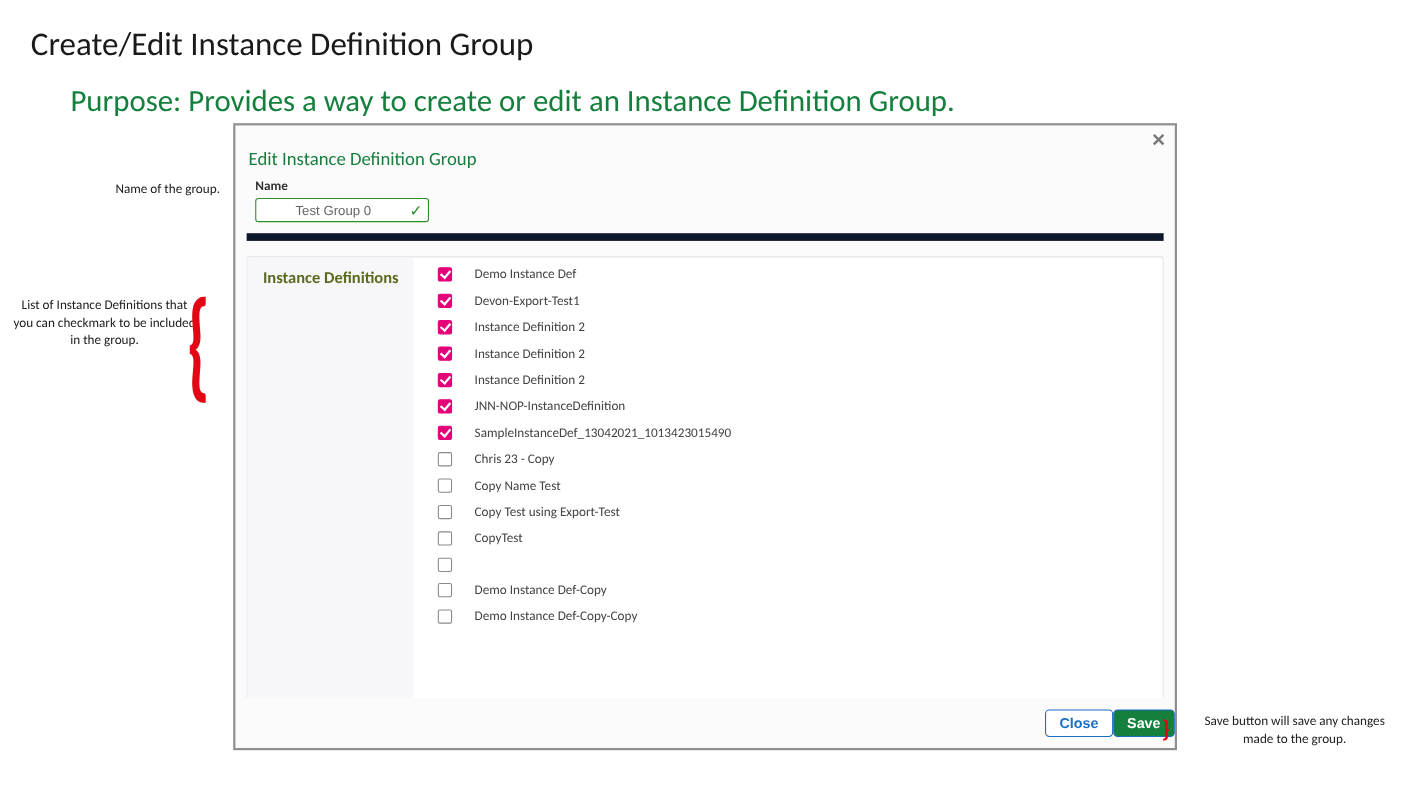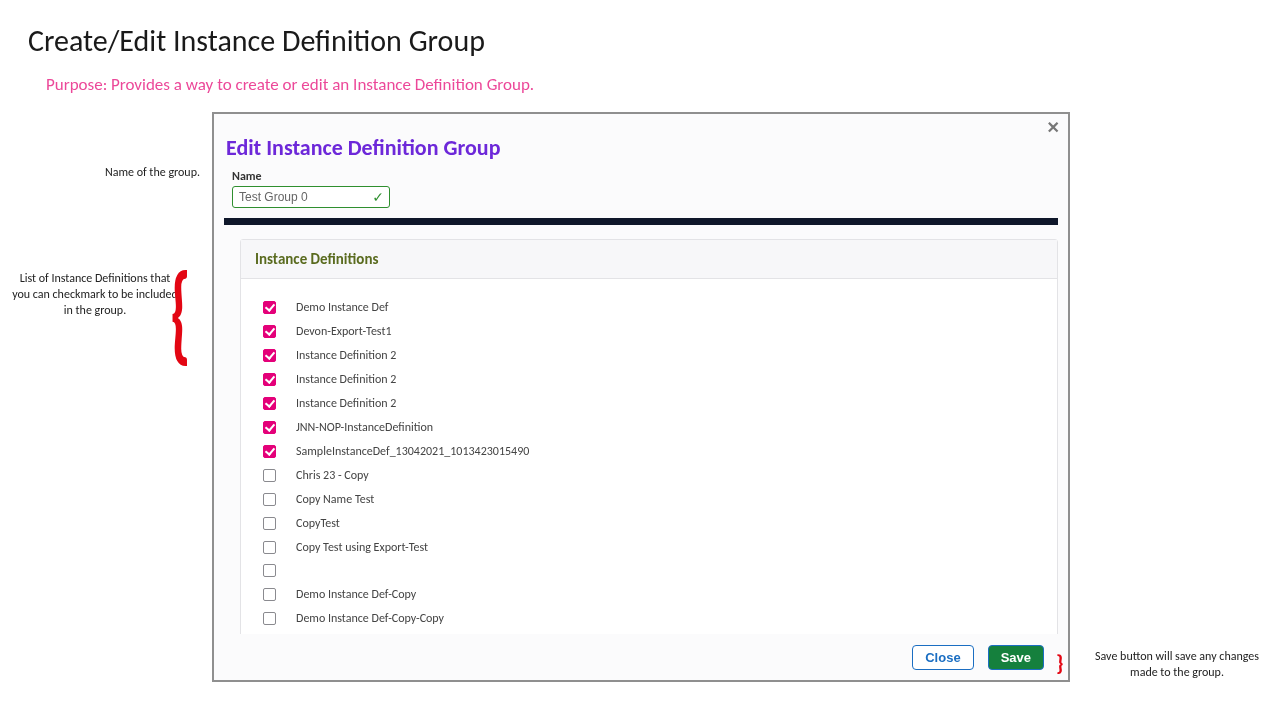--- a/index.html
+++ b/index.html
@@ -21,24 +21,24 @@
   .title {
     position: absolute;
     left: 28px;
     top: 22px;
     font-size: 30px;
     font-weight: 400;
     color: #1a1a1a;
   }
   .purpose {
     position: absolute;
-    left: 46px;
+    left: 64px;
     top: 74px;
-    font-size: 17px;
-    color: #ec4899;
+    font-size: 28px;
+    color: #15803d;
   }
   
   .anno {
     position: absolute;
     font-size: 12px;
     color: #222;
     text-align: center;
     line-height: 1.35;
   }
   .anno.name-anno { left: 0px; top: 164px; width: 200px; text-align: right; }
@@ -97,23 +97,23 @@
   }
   .dialog-inner {
     position: absolute;
     left: 10px;
     right: 10px;
     top: 14px;
     bottom: 46px;
     overflow: hidden;
   }
   .dialog-title {
-    font-size: 22px;
-    font-weight: 700;
-    color: #6d28d9; 
+    font-size: 17px;
+    font-weight: 400;
+    color: #15803d; 
     padding: 6px 2px 8px 2px;
   }
   .name-block {
     padding: 0 8px 10px 8px;
     border-bottom: 7px solid #0f172a;
   }
   .name-label {
     font-size: 12px;
     font-weight: 700;
     color: #333;
@@ -124,40 +124,39 @@
     width: 158px;
   }
   .name-input {
     width: 100%;
     height: 22px;
     border: 1px solid #2f8f2f;
     border-radius: 3px;
     padding: 2px 22px 2px 6px;
     font-size: 12px;
     color: #666;
+    text-align: center;
   }
   .name-input-check {
     position: absolute;
     right: 6px;
     top: 3px;
     color: #2f8f2f;
     font-size: 14px;
     pointer-events: none;
   }
 
   
   .defs-panel {
-    margin: 14px 0 0 16px;
+    margin: 14px 0 0 0;
     border: 1px solid #e3e3e6;
     border-radius: 3px;
     background: #ffffff;
     height: 410px;
     display: flex;
-    flex-direction: column;
-    gap: 12px;
   }
   .defs-header {
     font-size: 15px;
     font-weight: 700;
     color: #5a6b1f;
     padding: 10px 14px;
     background: #f7f7f9;
     border-bottom: 1px solid #e3e3e6;
   }
   .defs-scroll {
@@ -165,21 +164,21 @@
     overflow-y: scroll;
     padding: 4px 0 4px 0;
   }
   
   .defs-scroll::-webkit-scrollbar { width: 14px; }
   .defs-scroll::-webkit-scrollbar-thumb { background: #c8c8cc; border-radius: 2px; }
   .defs-scroll::-webkit-scrollbar-track { background: #f0f0f2; }
 
   .def-row {
     display: flex;
-    align-items: flex-end;
+    align-items: flex-start;
     padding: 5px 0 5px 22px;
     font-size: 12px;
     color: #444;
   }
   .chk {
     width: 13px;
     height: 13px;
     border: 1.5px solid #8a8a8f;
     border-radius: 2px;
     margin-right: 20px;
@@ -201,24 +200,24 @@
     height: 7px;
     border: solid #fff;
     border-width: 0 2px 2px 0;
     transform: rotate(40deg);
   }
   .def-label { flex: 1 1 auto; }
 
   
   .dialog-footer {
     position: absolute;
-    right: 24px;
+    right: 0;
     bottom: 10px;
     display: flex;
-    gap: 14px;
+    gap: 0;
   }
   .btn {
     font-size: 13px;
     font-weight: 600;
     border-radius: 4px;
     padding: 4px 12px;
     border: 1px solid;
     cursor: pointer;
   }
   .btn-close {
@@ -294,25 +293,25 @@
             <div class="def-row">
               <span class="chk"></span>
               <span class="def-label">Chris 23 - Copy</span>
             </div>
             <div class="def-row">
               <span class="chk"></span>
               <span class="def-label">Copy Name Test</span>
             </div>
             <div class="def-row">
               <span class="chk"></span>
+              <span class="def-label">Copy Test using Export-Test</span>
+            </div>
+            <div class="def-row">
+              <span class="chk"></span>
               <span class="def-label">CopyTest</span>
-            </div>
-            <div class="def-row">
-              <span class="chk"></span>
-              <span class="def-label">Copy Test using Export-Test</span>
             </div>
             <div class="def-row">
               <span class="chk"></span>
             </div>
             <div class="def-row">
               <span class="chk"></span>
               <span class="def-label">Demo Instance Def-Copy</span>
             </div>
             <div class="def-row">
               <span class="chk"></span>

